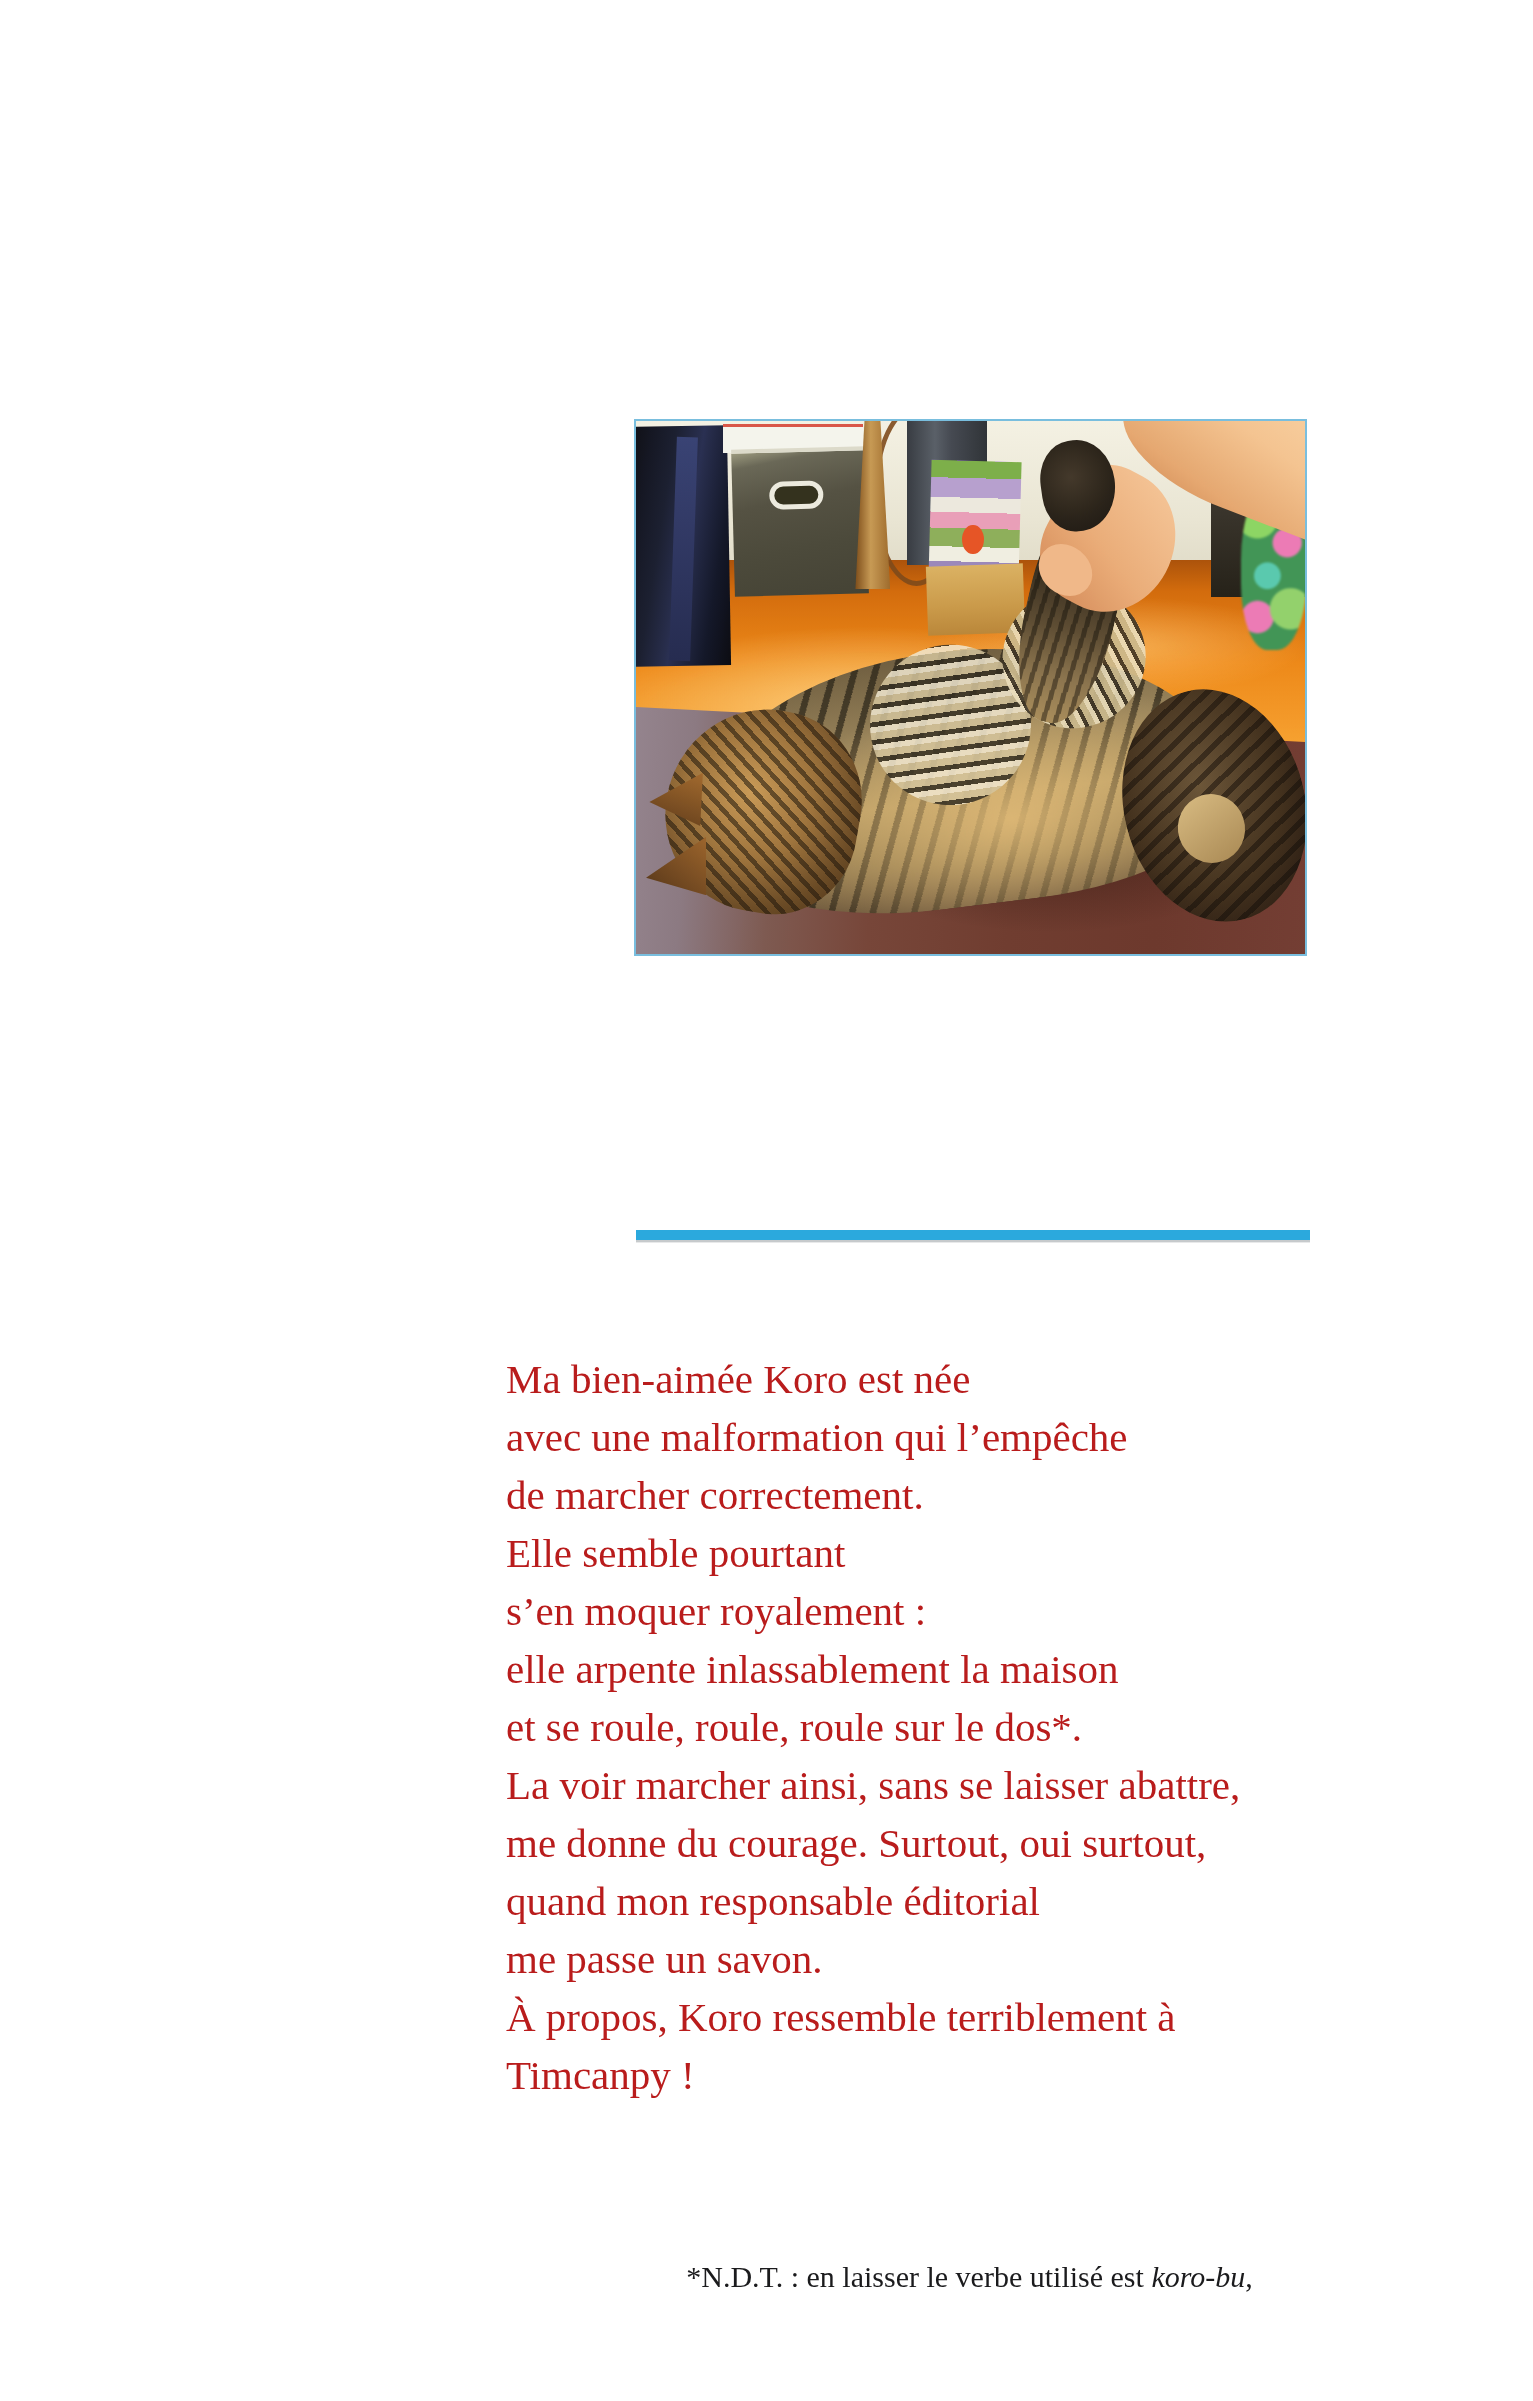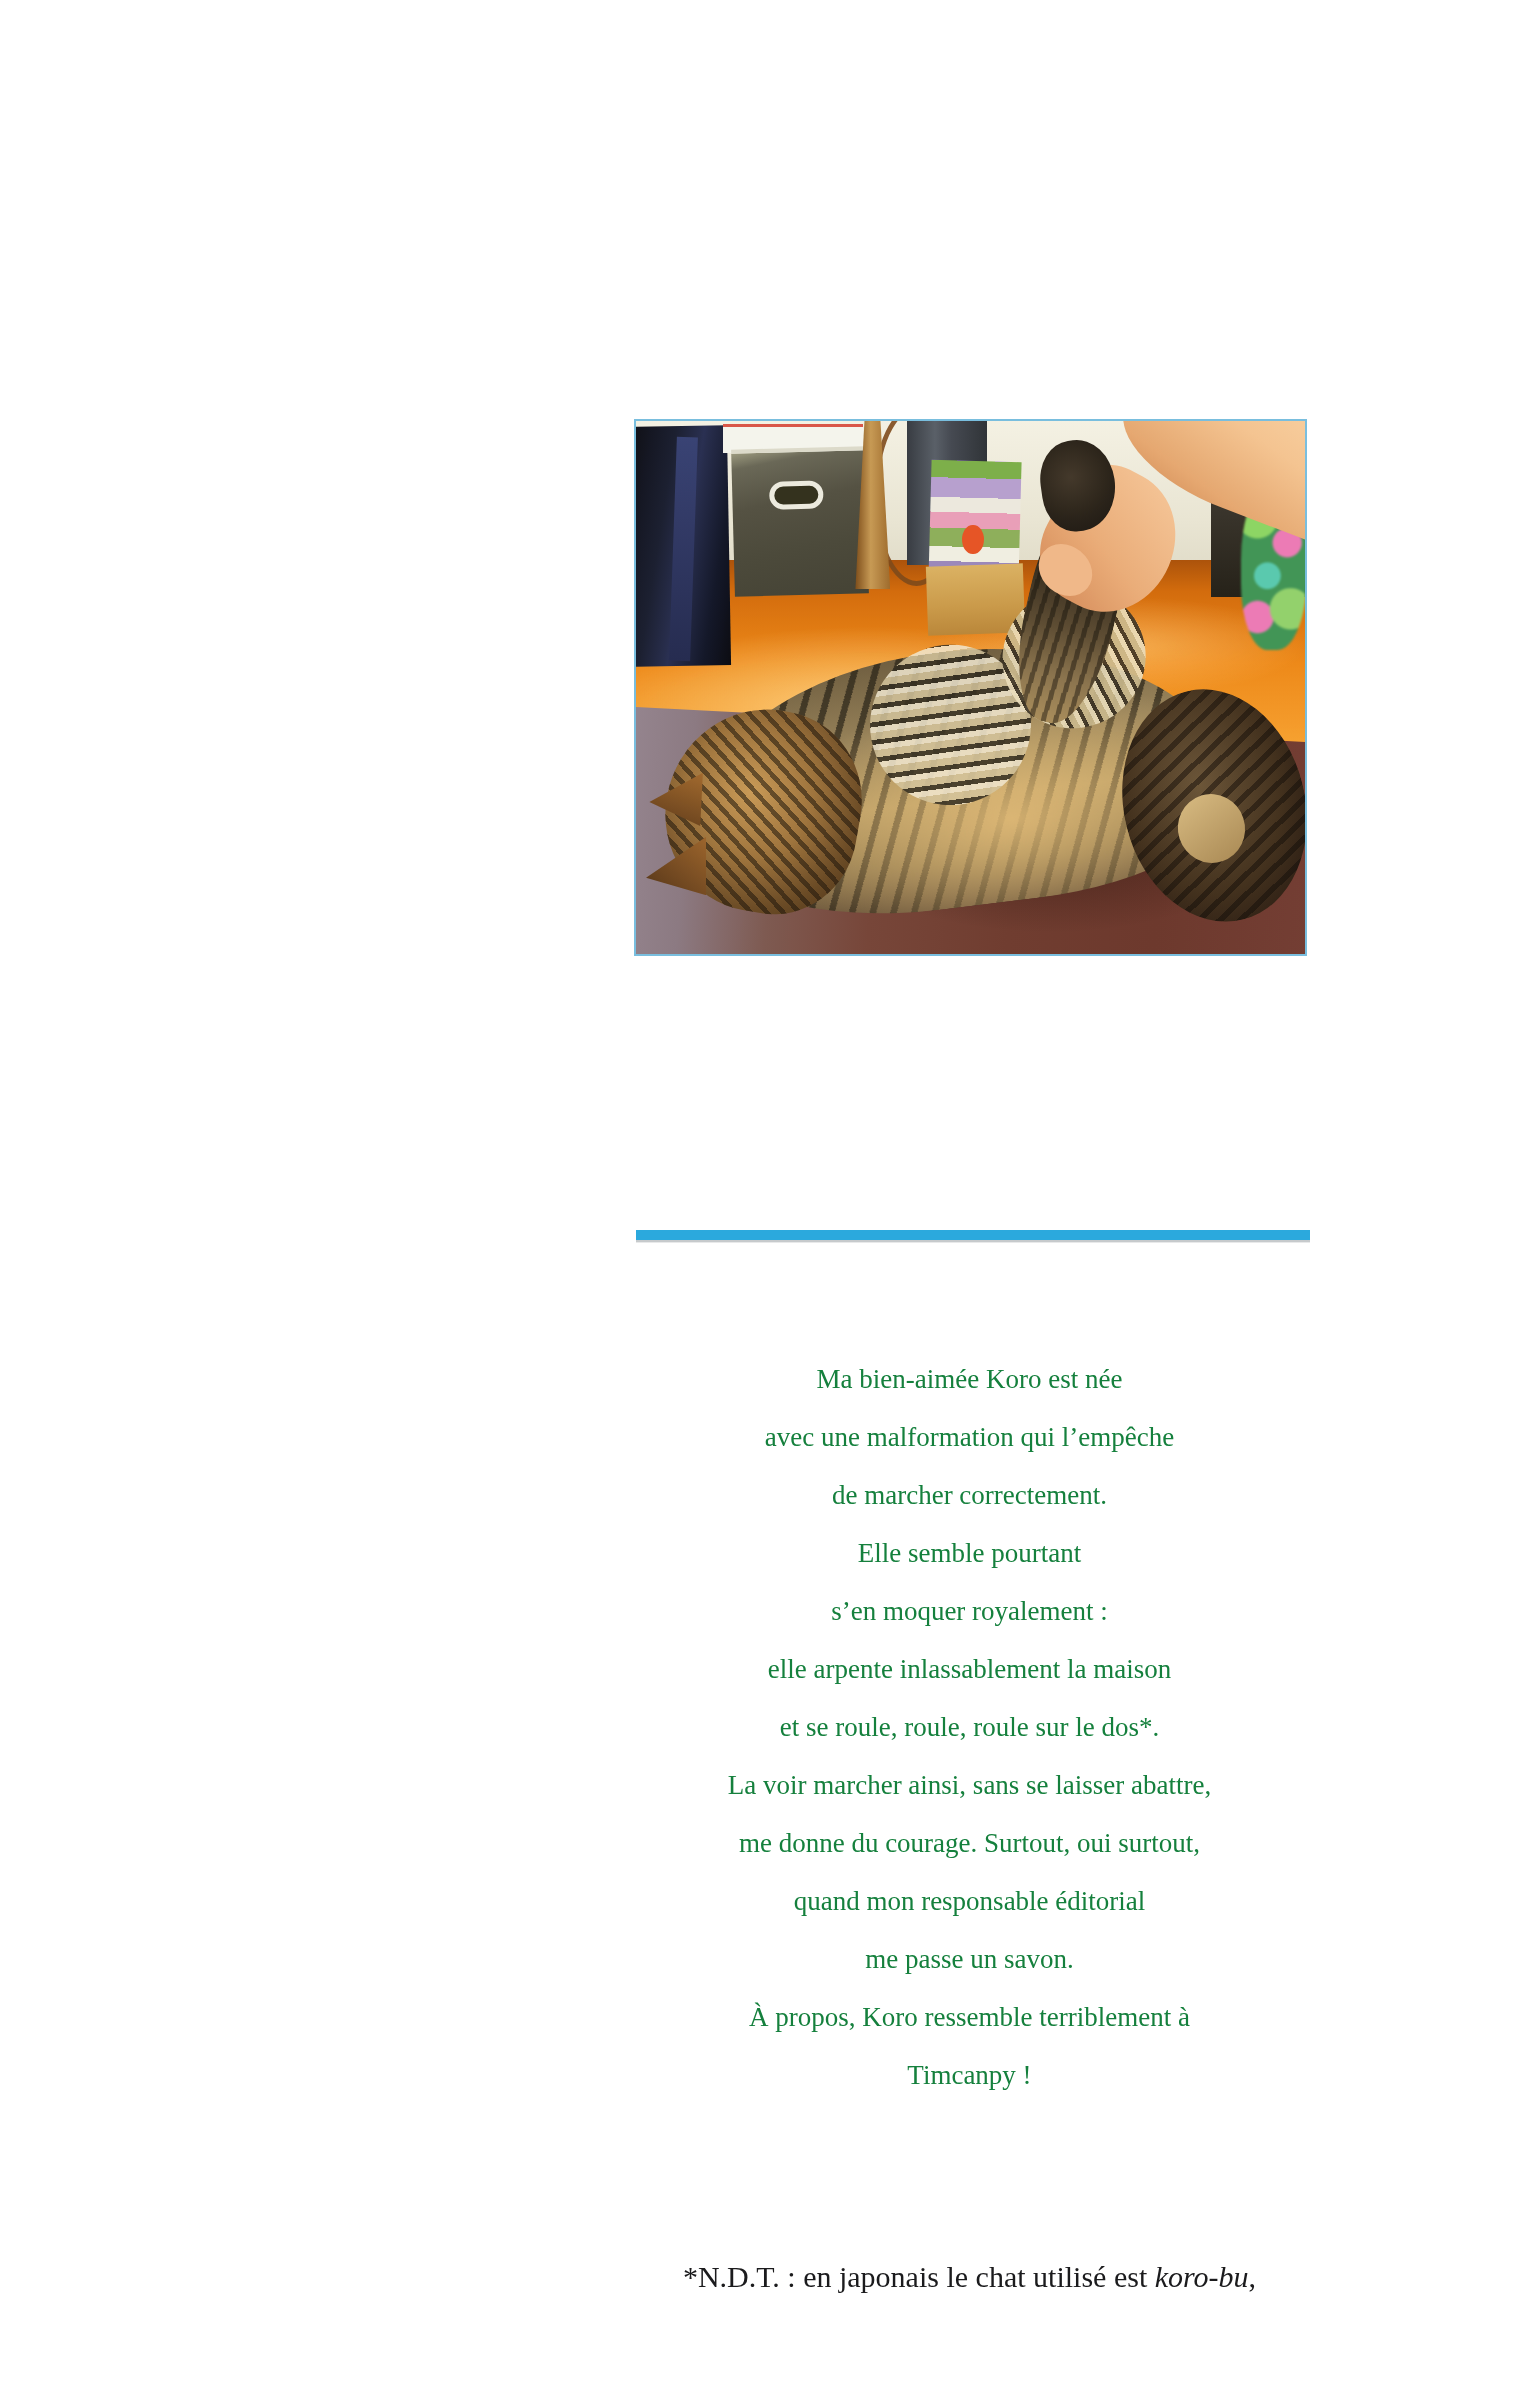--- a/index.html
+++ b/index.html
@@ -110,22 +110,22 @@
     position:absolute;left:506px;top:1142px;width:927px;text-align:center;
     font-size:51px;line-height:1.1;font-weight:700;color:#262226;
     letter-spacing:.11em;word-spacing:.34em;padding-left:.11em;box-sizing:border-box;
   }
   .title-rule{
     position:absolute;left:636px;top:1230px;width:674px;height:10.4px;
     background:#2ba9dd;box-shadow:0 2.4px 0 rgba(105,115,122,.38);
   }
   .note{
     position:absolute;left:506px;top:1350px;width:927px;
-    font-size:27px;line-height:58px;color:#15803d;
-    text-align:center;white-space:pre-line;
+    font-size:41px;line-height:58px;color:#b91c1c;
+    white-space:pre-line;
   }
   .footnote{
     position:absolute;left:506px;top:2254px;width:927px;
     font-size:30px;line-height:46px;color:#1b1b1d;text-align:center;
   }
   .footnote em{font-style:italic;}
 </style>
 </head>
 <body>
 
@@ -178,17 +178,17 @@
 elle arpente inlassablement la maison
 et se roule, roule, roule sur le dos*.
 La voir marcher ainsi, sans se laisser abattre,
 me donne du courage. Surtout, oui surtout,
 quand mon responsable éditorial
 me passe un savon.
 À propos, Koro ressemble terriblement à
 Timcanpy !</div>
 
   <div class="footnote">
-    <div><span>*N.D.T. : en japonais le chat utilisé est </span><em>koro-bu</em><span>,</span></div>
+    <div><span>*N.D.T. : en laisser le verbe utilisé est </span><em>koro-bu</em><span>,</span></div>
   </div>
 
 </div>
 
 
 </body></html>

